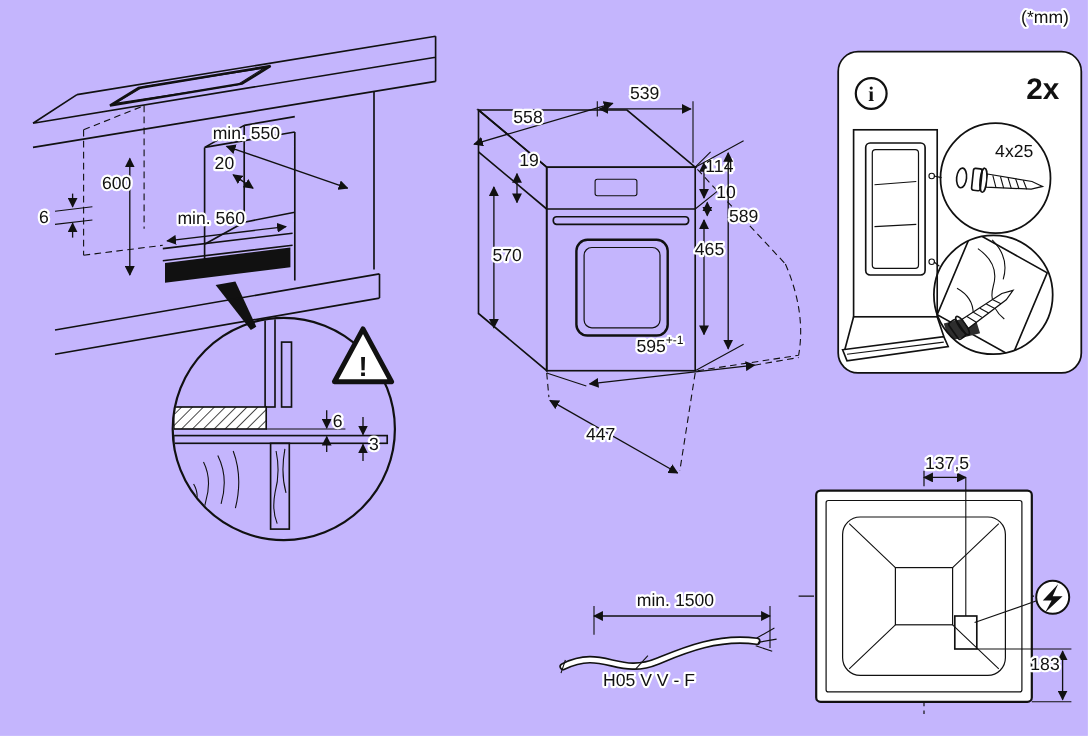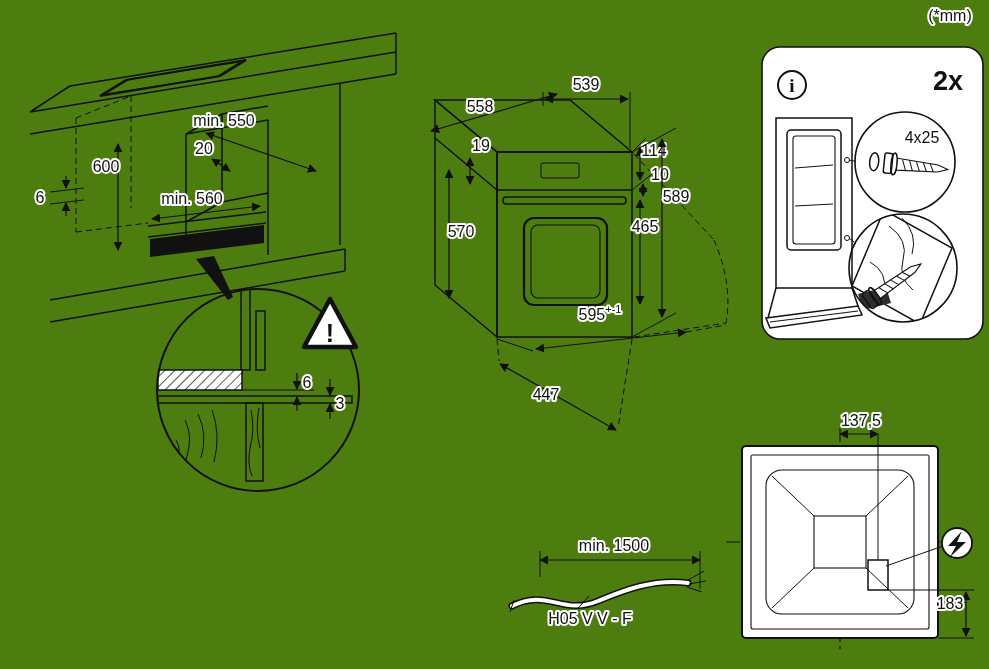--- a/index.html
+++ b/index.html
@@ -1,16 +1,16 @@
 <!DOCTYPE html>
 <html><head>
 <meta charset="utf-8">
 <style>
   html,body{margin:0;padding:0;background:#fff;}
-  #stage{position:relative;width:989px;height:669px;background:#4d7c0f;overflow:hidden;}
+  #stage{position:relative;width:989px;height:669px;background:#c4b5fd;overflow:hidden;}
   svg{position:absolute;left:0;top:0;}
   svg text{font-family:"Liberation Sans",sans-serif;}
   .dim{font-size:16px;fill:#111;text-anchor:middle;paint-order:stroke;stroke:#fff;stroke-width:4px;stroke-linejoin:round;}
   .sup{font-size:11px;}
   .big{font-size:27px;font-weight:bold;fill:#111;text-anchor:middle;}
   .info{font-size:19px;font-weight:bold;font-family:"Liberation Serif",serif;fill:#111;text-anchor:middle;}
   .bang{font-size:25px;font-weight:bold;fill:#111;text-anchor:middle;}
   .ln{fill:none;stroke:#111;stroke-width:1.5;}
   .l2{stroke-width:2.2;}
   .l1{stroke-width:1.1;}

